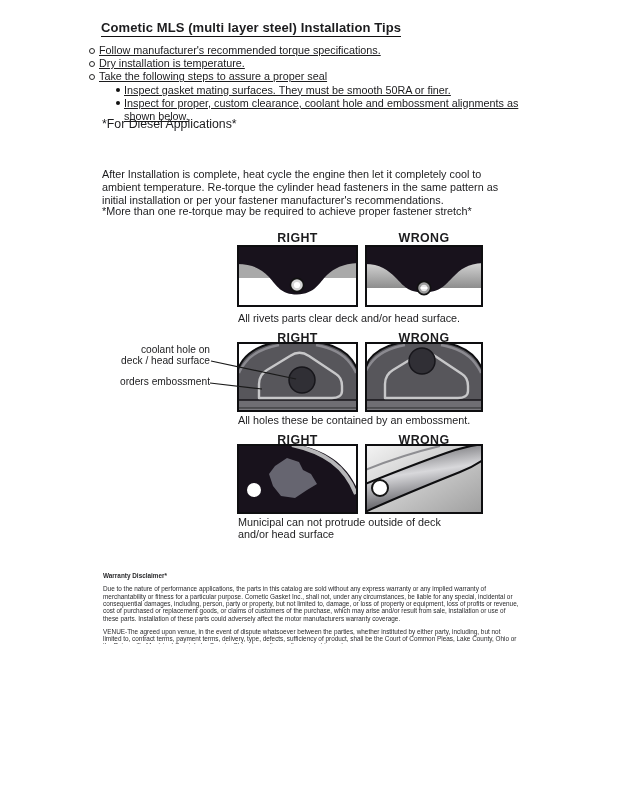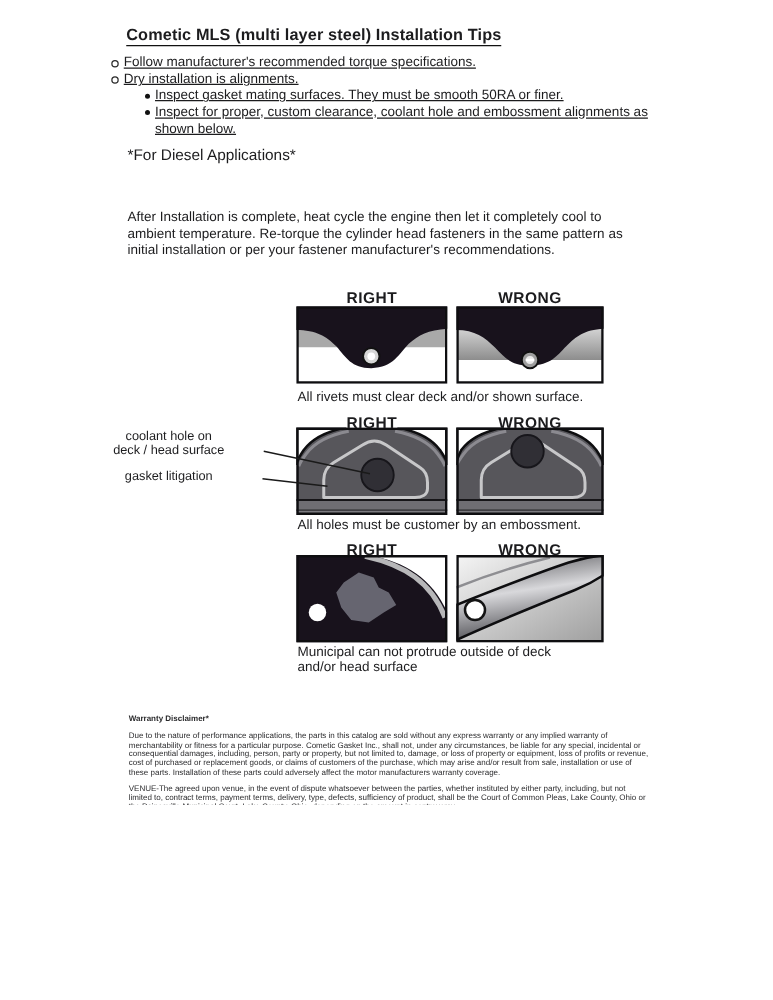--- a/index.html
+++ b/index.html
@@ -20,47 +20,49 @@
 
   
   .diesel-h{left:102px;top:117px;font-size:12.3px;font-weight:normal;}
   .para{left:102px;top:0;width:419px;font-size:10.8px;line-height:13px;}
   .p1{top:135px;} .p2{top:168px;} .note{top:205px;}
 
   
   #figs{left:0;top:228px;width:618px;height:320px;}
   .rw-label{font-size:12.4px;font-weight:bold;letter-spacing:.4px;text-align:center;}
   .caption{font-size:10.8px;line-height:11.5px;white-space:pre-line;}
-  .side-label{font-size:10.2px;line-height:10.5px;text-align:center;white-space:pre-line;}
+  .side-label{font-size:10.2px;line-height:10.5px;text-align:right;white-space:pre-line;}
   .figbox{display:block;}
   #leader-overlay{left:0;top:0;width:618px;height:320px;z-index:6;pointer-events:none;}
 
   
   #legal{left:103px;top:572px;width:416px;font-size:6.4px;line-height:7.35px;color:#2a2a2c;}
   #legal .lh{font-weight:bold;margin:0 0 6px 0;}
   #legal p{margin:0 0 5.6px 0;white-space:pre-line;}
 
   .page-code{left:385px;top:727px;font-size:12.6px;letter-spacing:.3px;color:#222;}
 </style>
 </head>
 <body>
 
 <div id="page">
 
   <div class="abs doc-title">Cometic MLS (multi layer steel) Installation Tips</div>
 
   <div class="abs intro">
     <div class="b1">Follow manufacturer's recommended torque specifications.</div>
-    <div class="b1">Dry installation is alignments.</div>
+    <div class="b1">Dry installation is temperature.</div>
+    <div class="b1">Take the following steps to assure a proper seal</div>
     <div class="b2">Inspect gasket mating surfaces.  They must be smooth 50RA or finer.</div>
     <div class="b2">Inspect for proper, custom clearance, coolant hole and embossment alignments as shown below.</div>
   </div>
 
   <div class="abs diesel-h">*For Diesel Applications*</div>
   <div class="abs para p2">After Installation is complete, heat cycle the engine then let it completely cool to ambient temperature. Re-torque the cylinder head fasteners in the same pattern as initial installation or per your fastener manufacturer's recommendations.</div>
+  <div class="abs para note">*More than one re-torque may be required to achieve proper fastener stretch*</div>
 
   <div class="abs" id="figs">
 
     <div class="abs rw-label" style="left:237px;top:3px;width:121px;">RIGHT</div>
     <div class="abs rw-label" style="left:365px;top:3px;width:118px;">WRONG</div>
 
     <svg class="abs figbox" style="left:237px;top:17px;" width="121" height="62" viewBox="0 0 121 62">
       <rect x="0" y="0" width="121" height="62" fill="#ffffff"></rect>
       <rect x="1" y="18" width="119" height="15" fill="#a9a9a9"></rect>
       <rect x="1" y="33" width="119" height="28" fill="#ffffff"></rect>
@@ -80,28 +82,28 @@
       <rect x="0" y="0" width="118" height="62" fill="#ffffff"></rect>
       <rect x="1" y="18" width="116" height="25" fill="url(#g1w)"></rect>
       <rect x="1" y="43" width="116" height="18" fill="#ffffff"></rect>
       <path d="M0,0 H118 V18 C102,19 96,24 88,32 C80,40 76,47 59,47.5 C43,47.5 39,41 31,33 C23,25 15,19 0,19 Z" fill="#18121c"></path>
       <circle cx="59" cy="43" r="6.6" fill="#9e9e9e" stroke="#111" stroke-width="1.6"></circle>
       <circle cx="59" cy="43" r="3.2" fill="#e9e9e9"></circle>
       <rect x="55.5" y="42" width="7" height="2" fill="#ffffff"></rect>
       <rect x="1" y="1" width="116" height="60" fill="none" stroke="#0e0e10" stroke-width="2"></rect>
     </svg>
 
-    <div class="abs caption" style="left:238px;top:85px;">All rivets must clear deck and/or shown surface.</div>
+    <div class="abs caption" style="left:238px;top:85px;">All rivets parts clear deck and/or head surface.</div>
 
     <div class="abs rw-label" style="left:237px;top:103px;width:121px;">RIGHT</div>
     <div class="abs rw-label" style="left:365px;top:103px;width:118px;">WRONG</div>
 
     <div class="abs side-label" style="left:60px;top:117px;width:150px;">coolant hole on
 deck / head surface</div>
-    <div class="abs side-label" style="left:60px;top:149px;width:150px;">gasket litigation</div>
+    <div class="abs side-label" style="left:60px;top:149px;width:150px;">orders embossment</div>
 
     <svg class="abs figbox" style="left:237px;top:114px;" width="121" height="70" viewBox="0 0 121 70">
       <rect x="0" y="0" width="121" height="70" fill="#57565b"></rect>
       <path d="M42,3 C26,6 14,13 8,21 C5,25 3,28 2,31" fill="none" stroke="#8b8a90" stroke-width="2.4"></path>
       <path d="M79,3 C95,6 107,13 113,21 C116,25 118,28 119,31" fill="none" stroke="#8b8a90" stroke-width="2.4"></path>
       <path d="M0,0 H40 C24,3 12,10 6,18 C2,24 0,28 0,30 Z" fill="#ffffff" stroke="#0e0e10" stroke-width="2"></path>
       <path d="M121,0 H81 C97,3 109,10 115,18 C119,24 121,28 121,30 Z" fill="#ffffff" stroke="#0e0e10" stroke-width="2"></path>
       <rect x="1" y="58" width="119" height="8" fill="#6f6e73"></rect>
       <line x1="0" y1="58" x2="121" y2="58" stroke="#161518" stroke-width="1.5"></line>
       <rect x="1" y="66" width="119" height="4" fill="#7b7a7f"></rect>
@@ -119,21 +121,21 @@
       <path d="M118,0 H78 C94,3 106,10 112,18 C116,24 118,28 118,30 Z" fill="#ffffff" stroke="#0e0e10" stroke-width="2"></path>
       <rect x="1" y="58" width="116" height="8" fill="#6f6e73"></rect>
       <line x1="0" y1="58" x2="118" y2="58" stroke="#161518" stroke-width="1.5"></line>
       <rect x="1" y="66" width="116" height="4" fill="#7b7a7f"></rect>
       <line x1="0" y1="66" x2="118" y2="66" stroke="#2a2a2c" stroke-width="1"></line>
       <path d="M20,56 L20,42 C20,36 23,31 28,28 L51,14 C57,10 64,10 70,14 L97,32 C102,35 103,39 103,44 L103,49 C103,54 98,56 93,56 Z" fill="none" stroke="#c7c7c9" stroke-width="2.4" stroke-linejoin="round"></path>
       <circle cx="57" cy="19" r="13" fill="#302f35" stroke="#17161b" stroke-width="1.5"></circle>
       <rect x="1" y="1" width="116" height="68" fill="none" stroke="#0e0e10" stroke-width="2"></rect>
     </svg>
 
-    <div class="abs caption" style="left:238px;top:187px;">All holes must be customer by an embossment.</div>
+    <div class="abs caption" style="left:238px;top:187px;">All holes these be contained by an embossment.</div>
 
     <div class="abs rw-label" style="left:237px;top:205px;width:121px;">RIGHT</div>
     <div class="abs rw-label" style="left:365px;top:205px;width:118px;">WRONG</div>
 
     <svg class="abs figbox" style="left:237px;top:216px;" width="121" height="70" viewBox="0 0 121 70">
       <rect x="0" y="0" width="121" height="70" fill="#18121c"></rect>
       <path d="M58,0 H121 V46 C108,18 88,6 58,0 Z" fill="#ffffff"></path>
       <path d="M55,1 C87,8 108,22 119,50" fill="none" stroke="#b7b7b9" stroke-width="4"></path>
       <path d="M38,22 L50,14 L62,18 L66,26 L74,30 L80,40 L70,46 L58,54 L44,52 L36,42 L32,30 Z" fill="#666570"></path>
       <circle cx="17" cy="46" r="7" fill="#ffffff"></circle>

